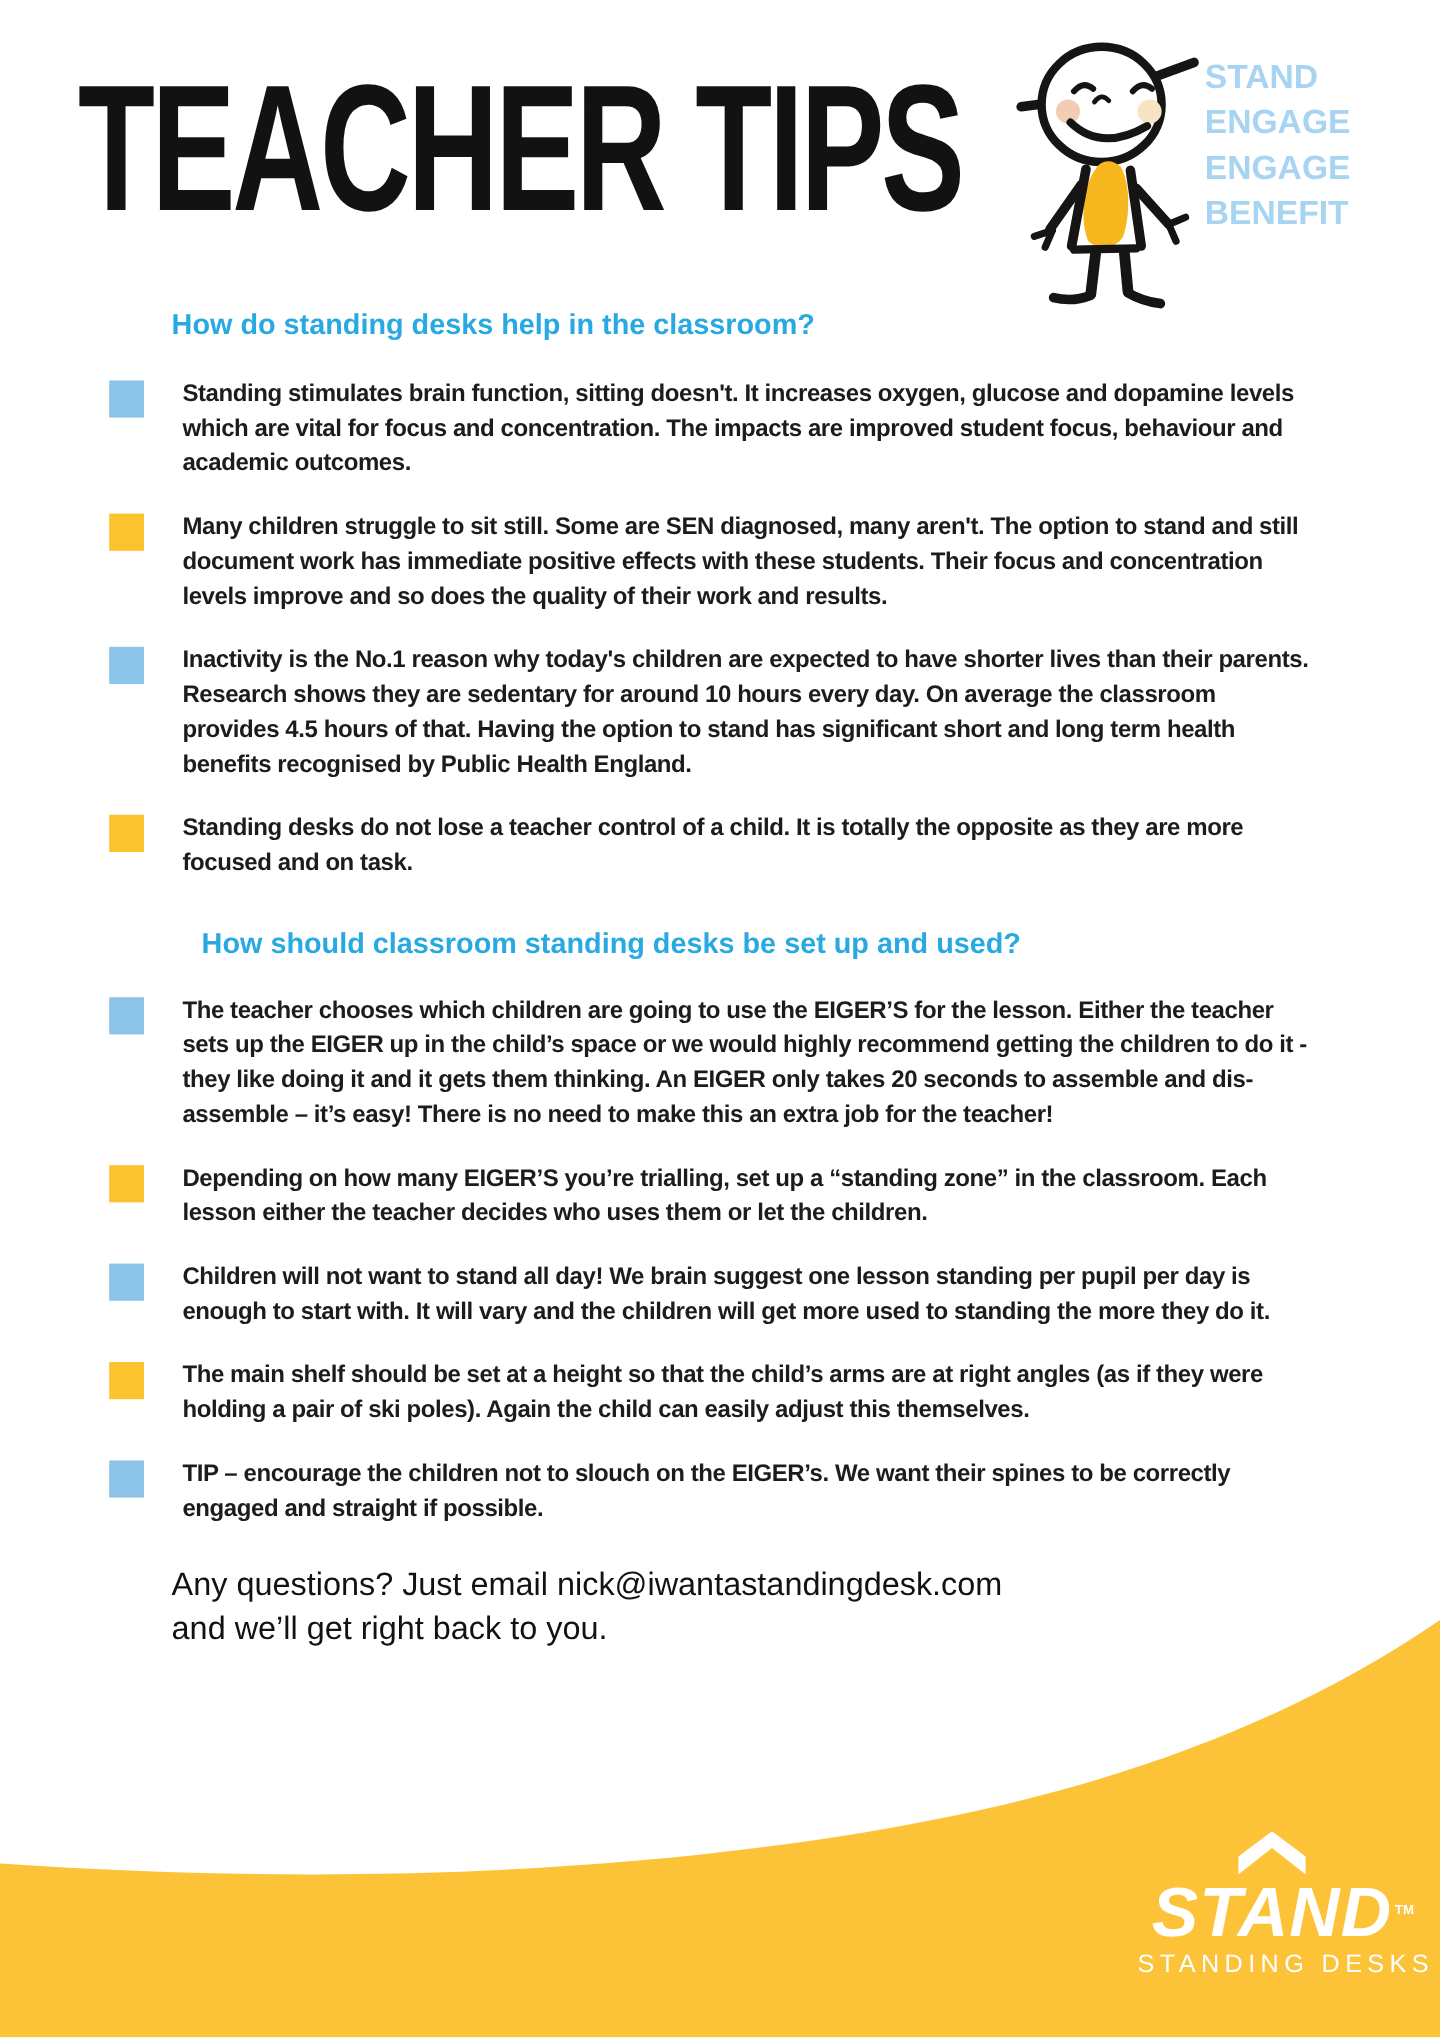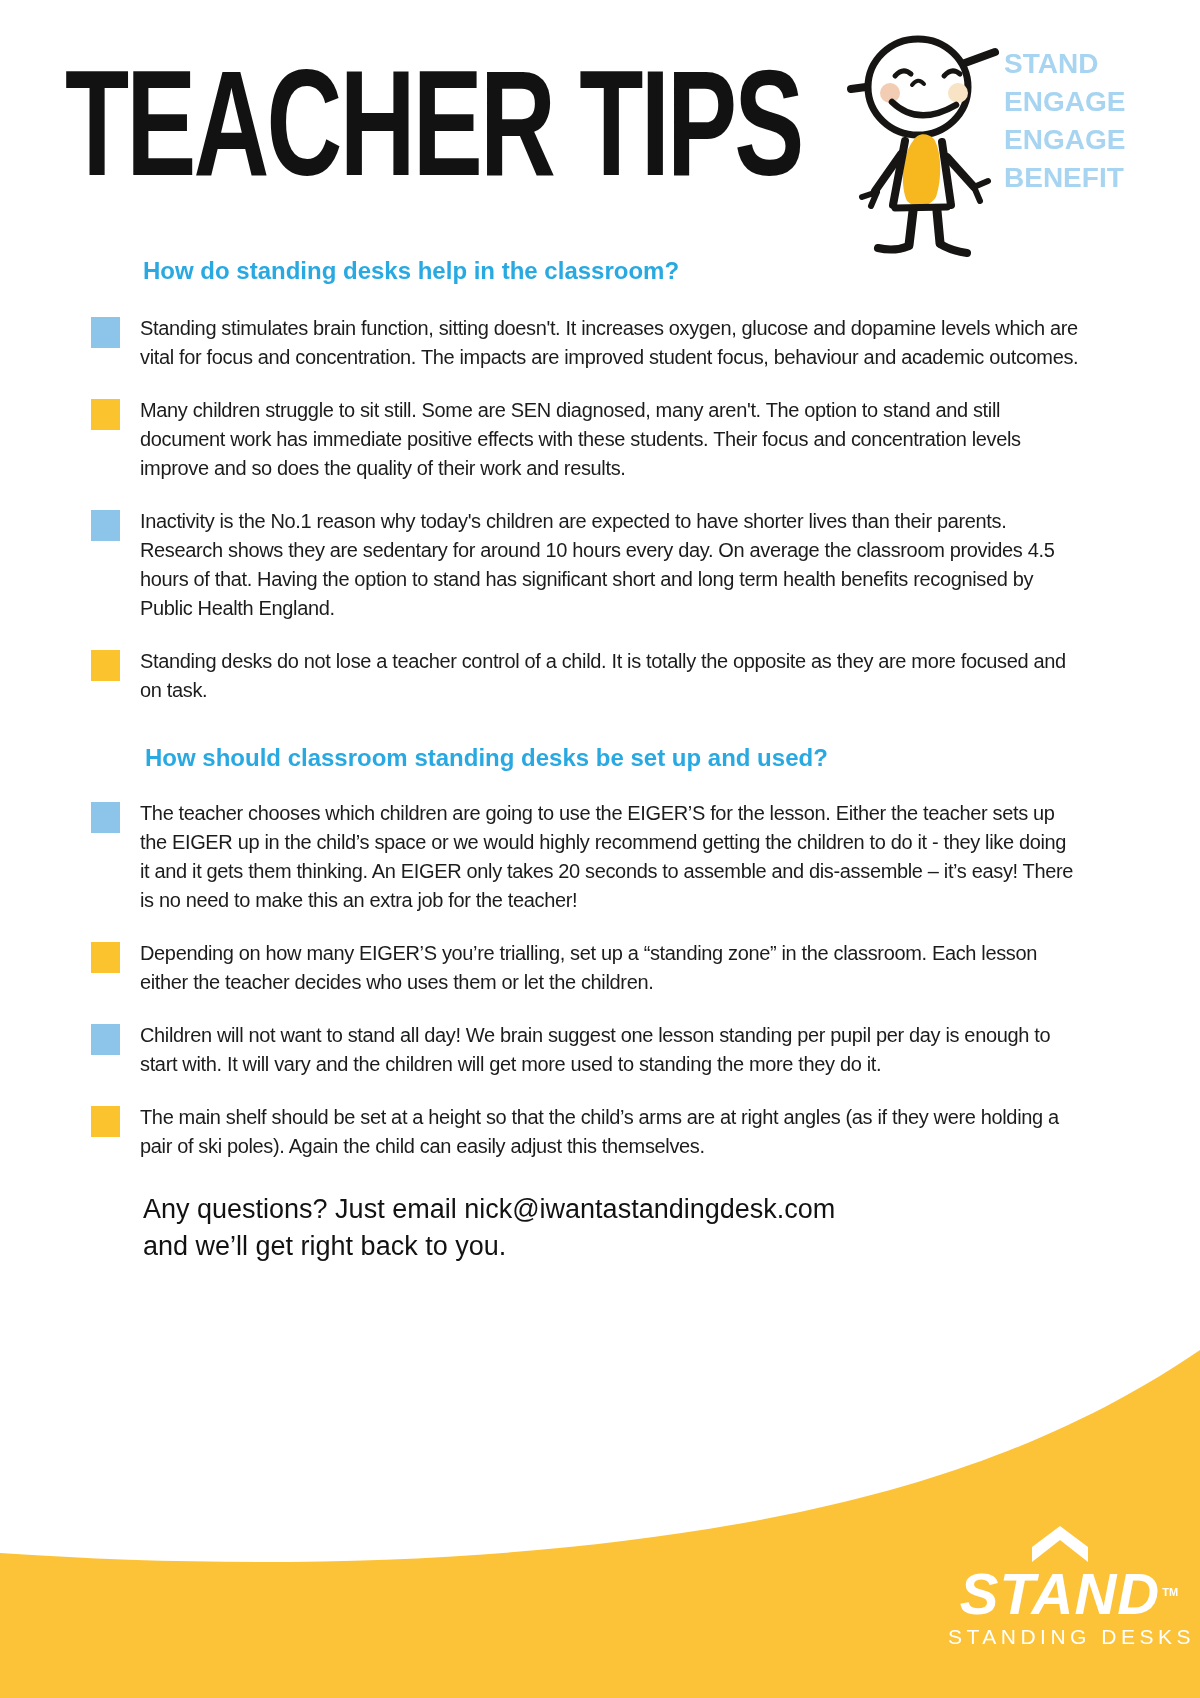--- a/index.html
+++ b/index.html
@@ -31,22 +31,22 @@
     position:absolute;left:1004px;top:45px;
     font-size:28px;line-height:38px;font-weight:bold;color:var(--tagline-blue);
   }
   .tagline div{white-space:nowrap;}
   
   .content{position:relative;z-index:2;padding:0 0 0 91px;}
   .section-heading{
     margin:4px 0 28px 52px;font-size:24px;line-height:30px;
     font-weight:bold;color:var(--heading-blue);
   }
-  .section-heading.second{margin-top:38px;margin-left:54px;margin-bottom:26px;}
-  .bullet{display:flex;gap:20px;margin-bottom:24px;}
+  .section-heading.second{margin-top:38px;margin-left:77px;margin-bottom:26px;}
+  .bullet{display:flex;gap:32px;margin-bottom:24px;font-weight:bold;}
   .sq{flex:none;width:29px;height:31px;margin-top:3px;background:#ccc;}
   .bt{margin:0;width:940px;font-size:20px;line-height:29px;letter-spacing:-0.35px;color:var(--body-text);}
   .questions{
     margin:30px 0 0 52px;font-size:27px;line-height:37px;font-weight:normal;color:var(--title-black);
   }
   .questions div{white-space:nowrap;}
   
   .footer-curve{position:absolute;left:0;top:1240px;width:1200px;height:458px;z-index:1;}
   .logo{
     position:absolute;left:948px;top:1524px;width:224px;z-index:3;
@@ -142,20 +142,24 @@
     <p class="bt">Depending on how many EIGER’S you’re trialling, set up a “standing zone” in the classroom. Each lesson either the teacher decides who uses them or let the children.</p>
   </div>
   <div class="bullet">
     <span class="sq" style="background: rgb(140, 197, 233);"></span>
     <p class="bt">Children will not want to stand all day! We brain suggest one lesson standing per pupil per day is enough to start with. It will vary and the children will get more used to standing the more they do it.</p>
   </div>
   <div class="bullet">
     <span class="sq" style="background: rgb(251, 195, 45);"></span>
     <p class="bt">The main shelf should be set at a height so that the child’s arms are at right angles (as if they were holding a pair of ski poles). Again the child can easily adjust this themselves.</p>
   </div>
+  <div class="bullet">
+    <span class="sq" style="background: rgb(140, 197, 233);"></span>
+    <p class="bt">TIP – encourage the children not to slouch on the EIGER’s. We want their spines to be correctly engaged and straight if possible.</p>
+  </div>
 
   <div class="questions">
     <div>Any questions? Just email nick@iwantastandingdesk.com</div>
     <div>and we’ll get right back to you.</div>
   </div>
 </div>
 
 <svg class="footer-curve" viewBox="0 0 1200 458" preserveAspectRatio="none">
   <path d="M0,313 C280,332 560,322 800,272 C980,234 1105,175 1200,110 L1200,458 L0,458 Z" fill="var(--footer-yellow)"></path>
 </svg>

